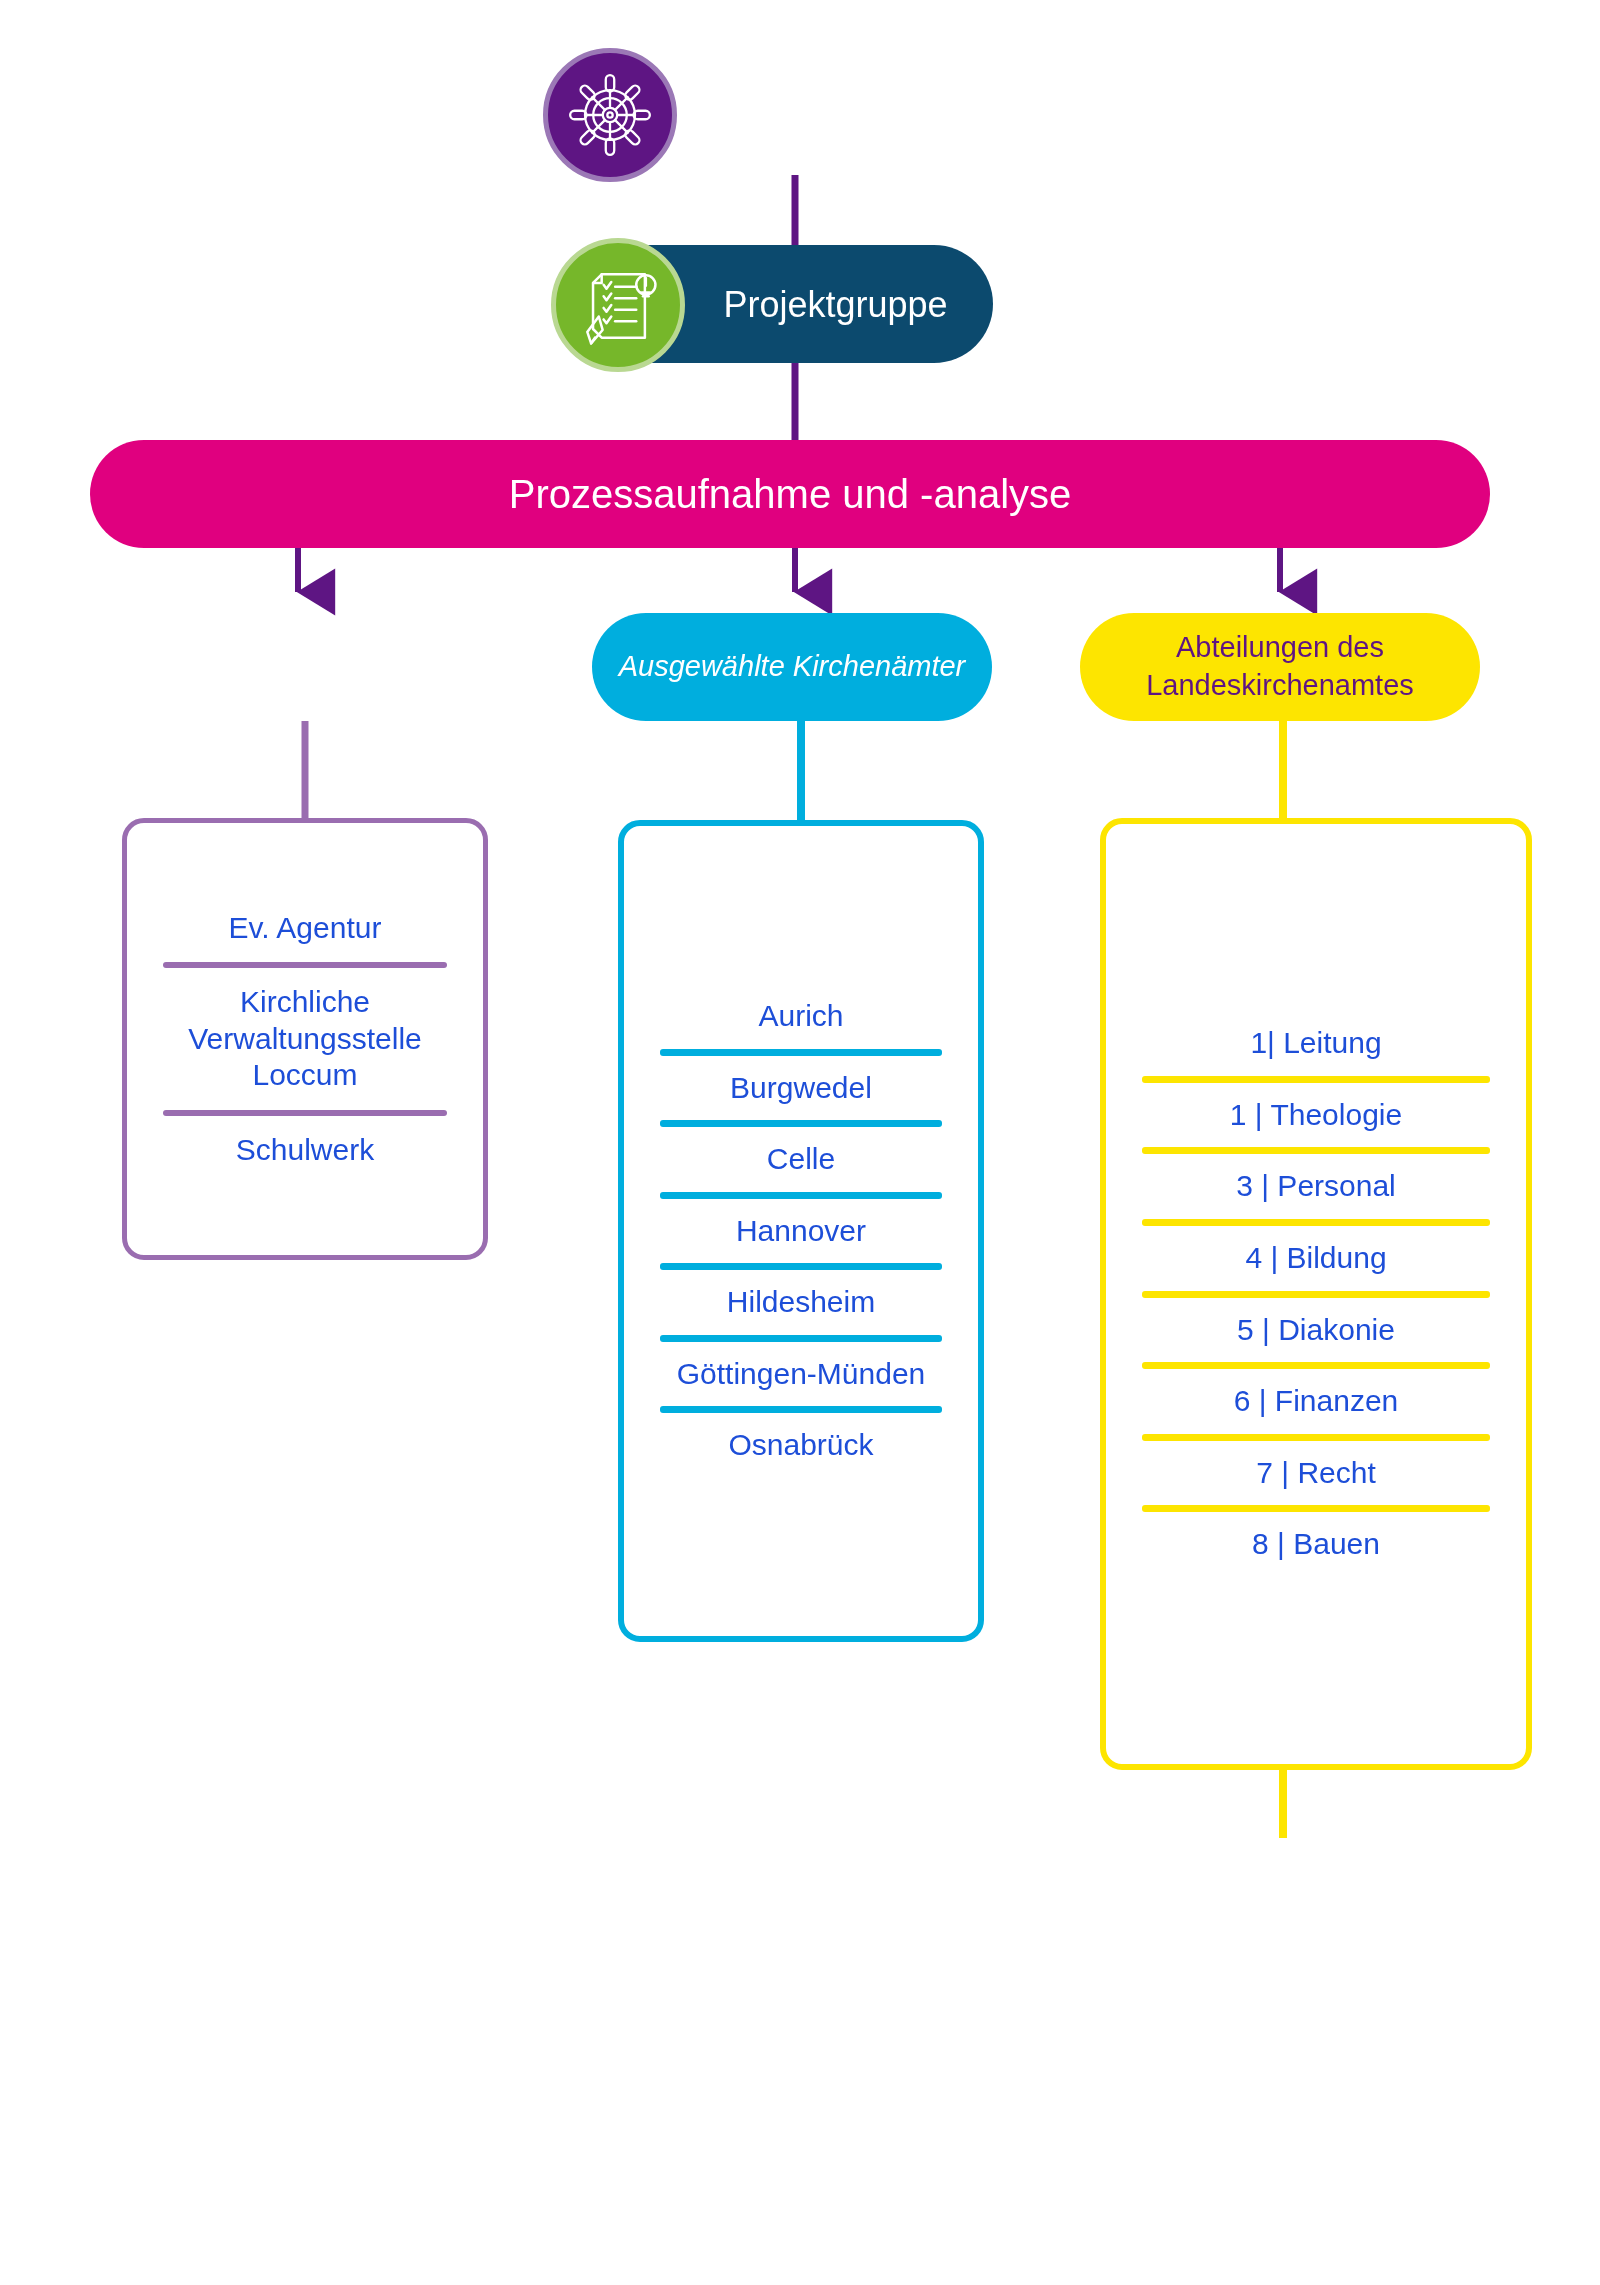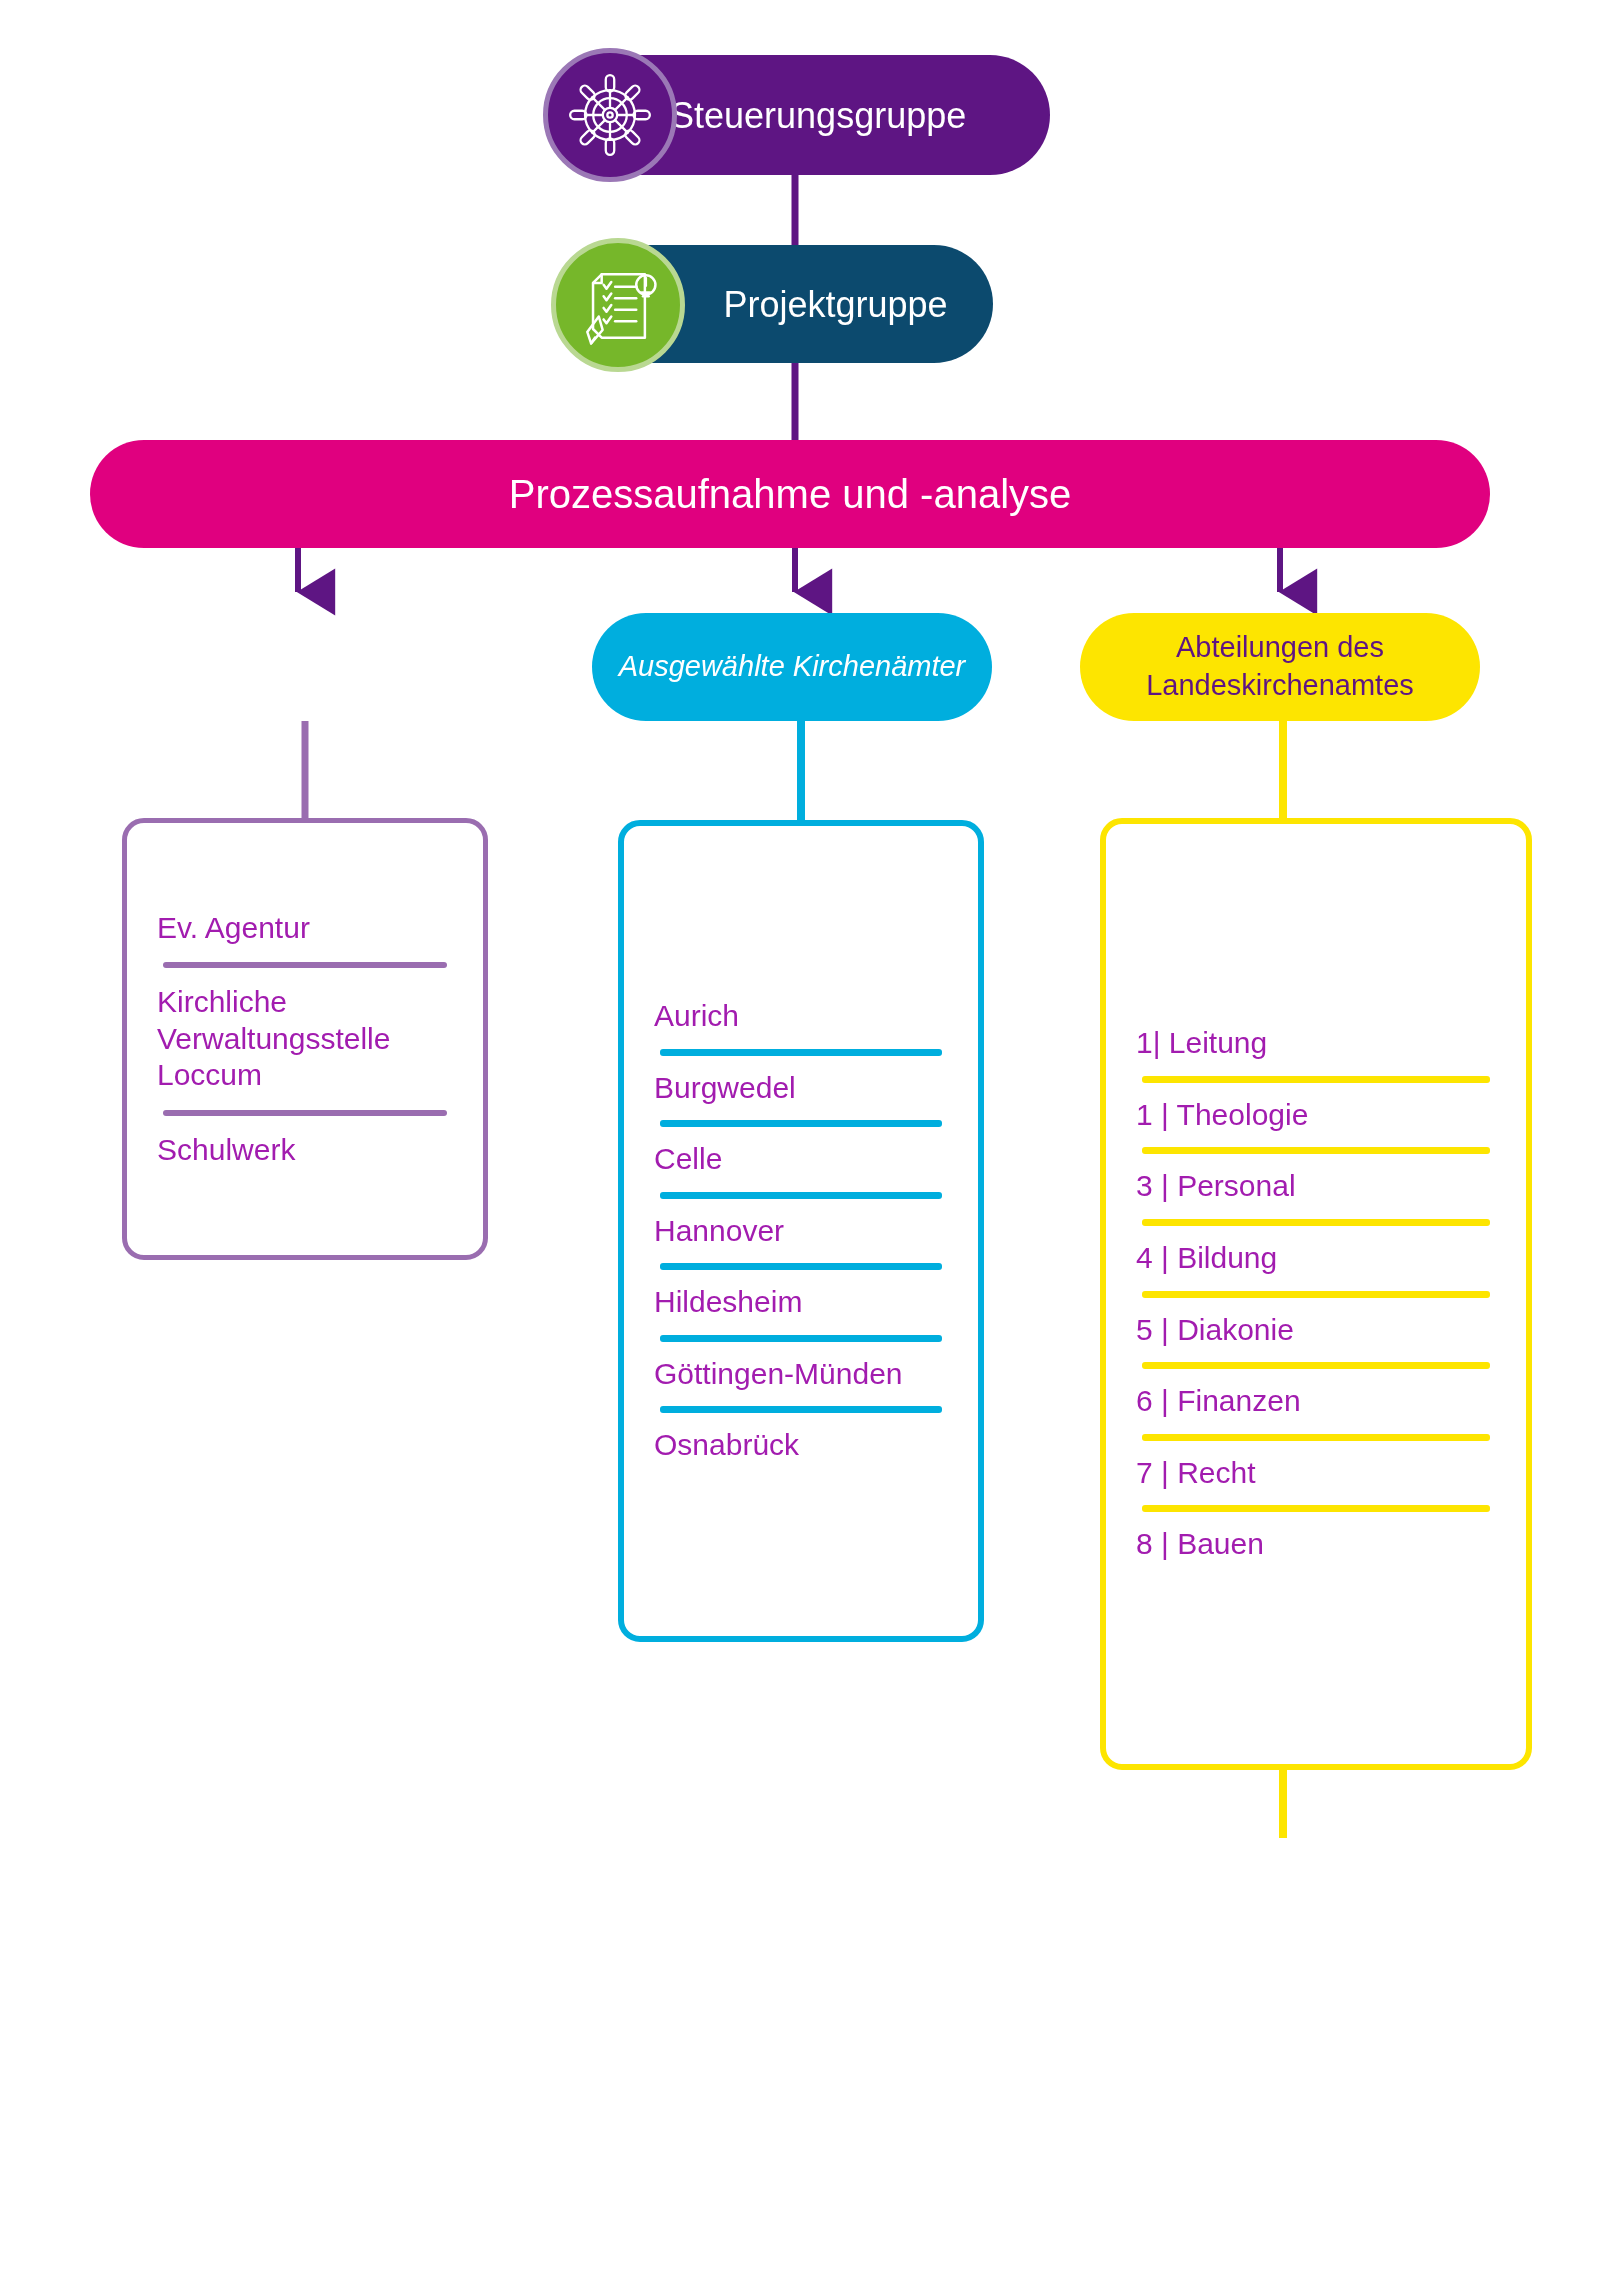--- a/index.html
+++ b/index.html
@@ -58,21 +58,21 @@
     border-radius:22px;display:flex;flex-direction:column;justify-content:center;
     padding:18px 30px;
   }
   #card-a{left:122px;top:818px;width:366px;height:442px;border:5px solid #9A6DB0;}
   #card-b{left:618px;top:820px;width:366px;height:822px;border:6px solid #00AEDE;}
   #card-c{left:1100px;top:818px;width:432px;height:952px;border:6px solid #FDE500;}
   #card-d{left:1100px;top:1835px;width:366px;height:198px;border:6px solid #FDE500;
           justify-content:center;align-items:center;}
 
   .card-item{
-    color:#a21caf;font-size:30px;line-height:1.22;
+    color:#1d4ed8;font-size:30px;text-align:center;line-height:1.22;
     padding:14px 0;
   }
   #card-b .card-item,#card-c .card-item{padding:12px 0;}
   .divider{height:6px;border-radius:3px;margin:2px 6px;}
   #card-a .divider{background:#9A6DB0;}
   #card-b .divider{background:#00AEDE;height:7px;}
   #card-c .divider{background:#FDE500;height:7px;}
   #card-d .card-item{padding:0;font-size:30px;}
 </style>
 </head>
@@ -93,23 +93,20 @@
     <path d="M795,548 L795,592" stroke="#5E1583" stroke-width="6" fill="none" marker-end="url(#arrowPurple)"></path>
     <path d="M1280,548 L1280,592" stroke="#5E1583" stroke-width="6" fill="none" marker-end="url(#arrowPurple)"></path>
 
     <path d="M305,721 L305,820" stroke="#9A6DB0" stroke-width="7" fill="none"></path>
     <path d="M801,721 L801,822" stroke="#00AEDE" stroke-width="8" fill="none"></path>
     <path d="M1283,721 L1283,820" stroke="#FDE500" stroke-width="8" fill="none"></path>
 
     <path d="M1283,1745 L1283,1838" stroke="#FDE500" stroke-width="8" fill="none"></path>
   </svg>
 
-  <div class="pill" id="steering-pill">
-    <span>Steuerungsgruppe</span>
-  </div>
 
   <div class="icon-badge" id="steering-icon-badge">
     <svg width="96" height="96" viewBox="0 0 100 100">
       <g fill="none" stroke="#ffffff" stroke-width="2.4" stroke-linecap="round" stroke-linejoin="round">
         <circle cx="50" cy="50" r="26"></circle>
         <circle cx="50" cy="50" r="17.5"></circle>
         <circle cx="50" cy="50" r="7.5"></circle>
         <circle cx="50" cy="50" r="2.8"></circle>
         <line x1="50" y1="24" x2="50" y2="42.5"></line>
         <line x1="50" y1="57.5" x2="50" y2="76"></line>

